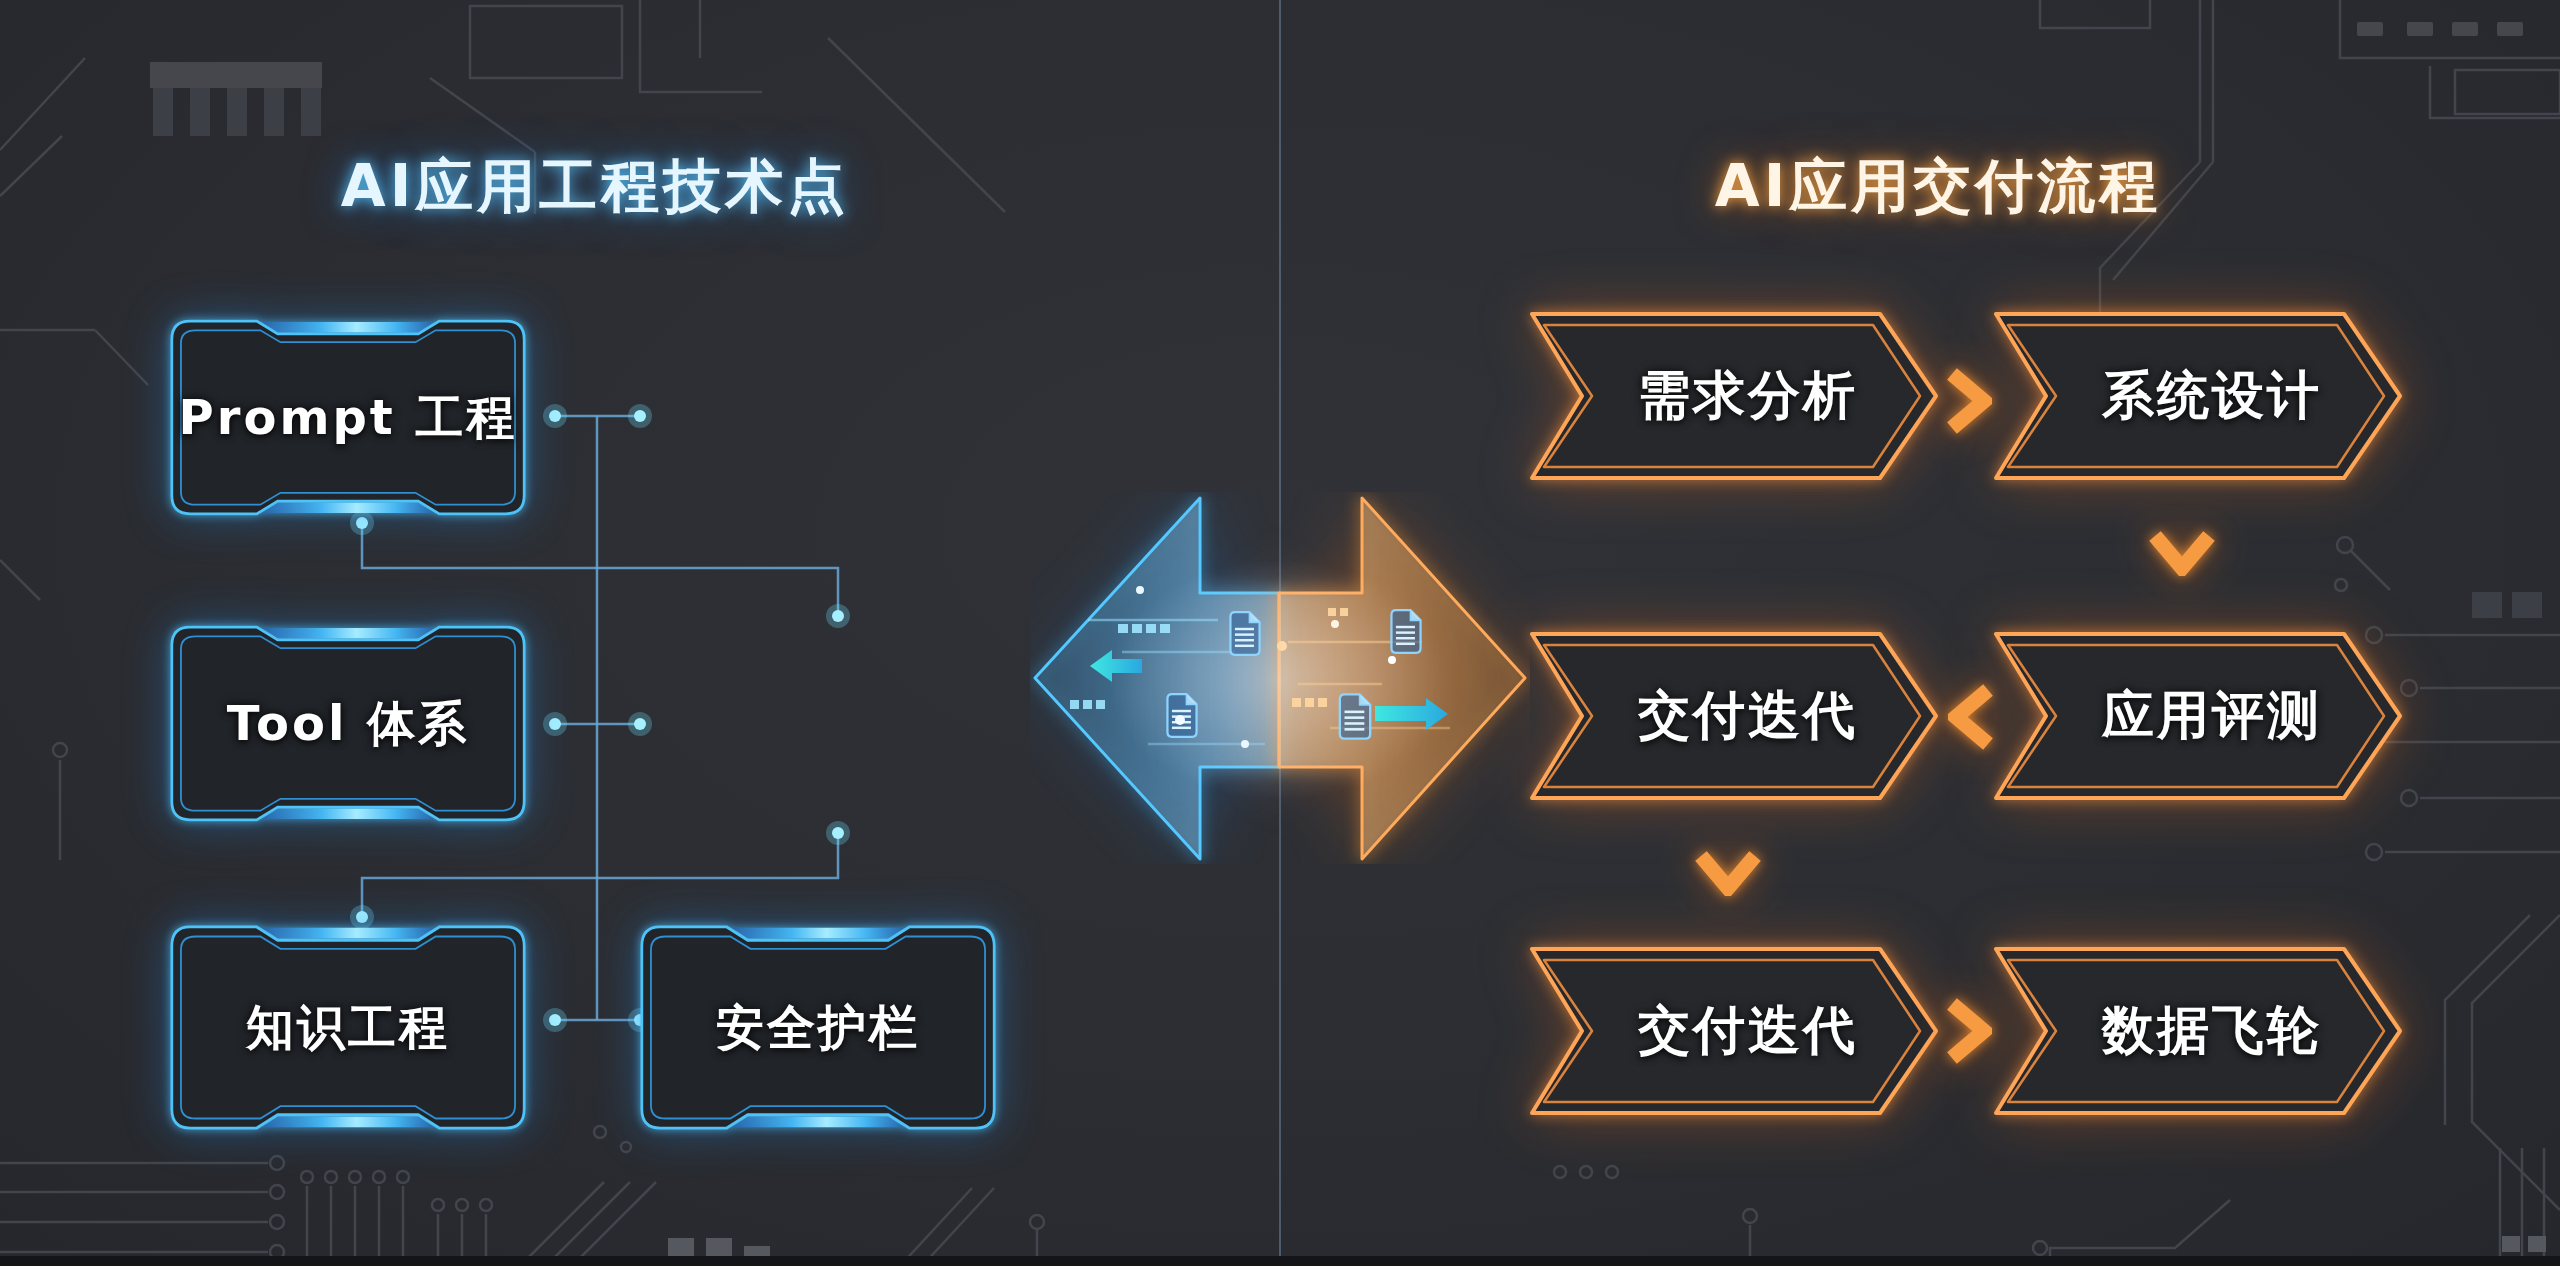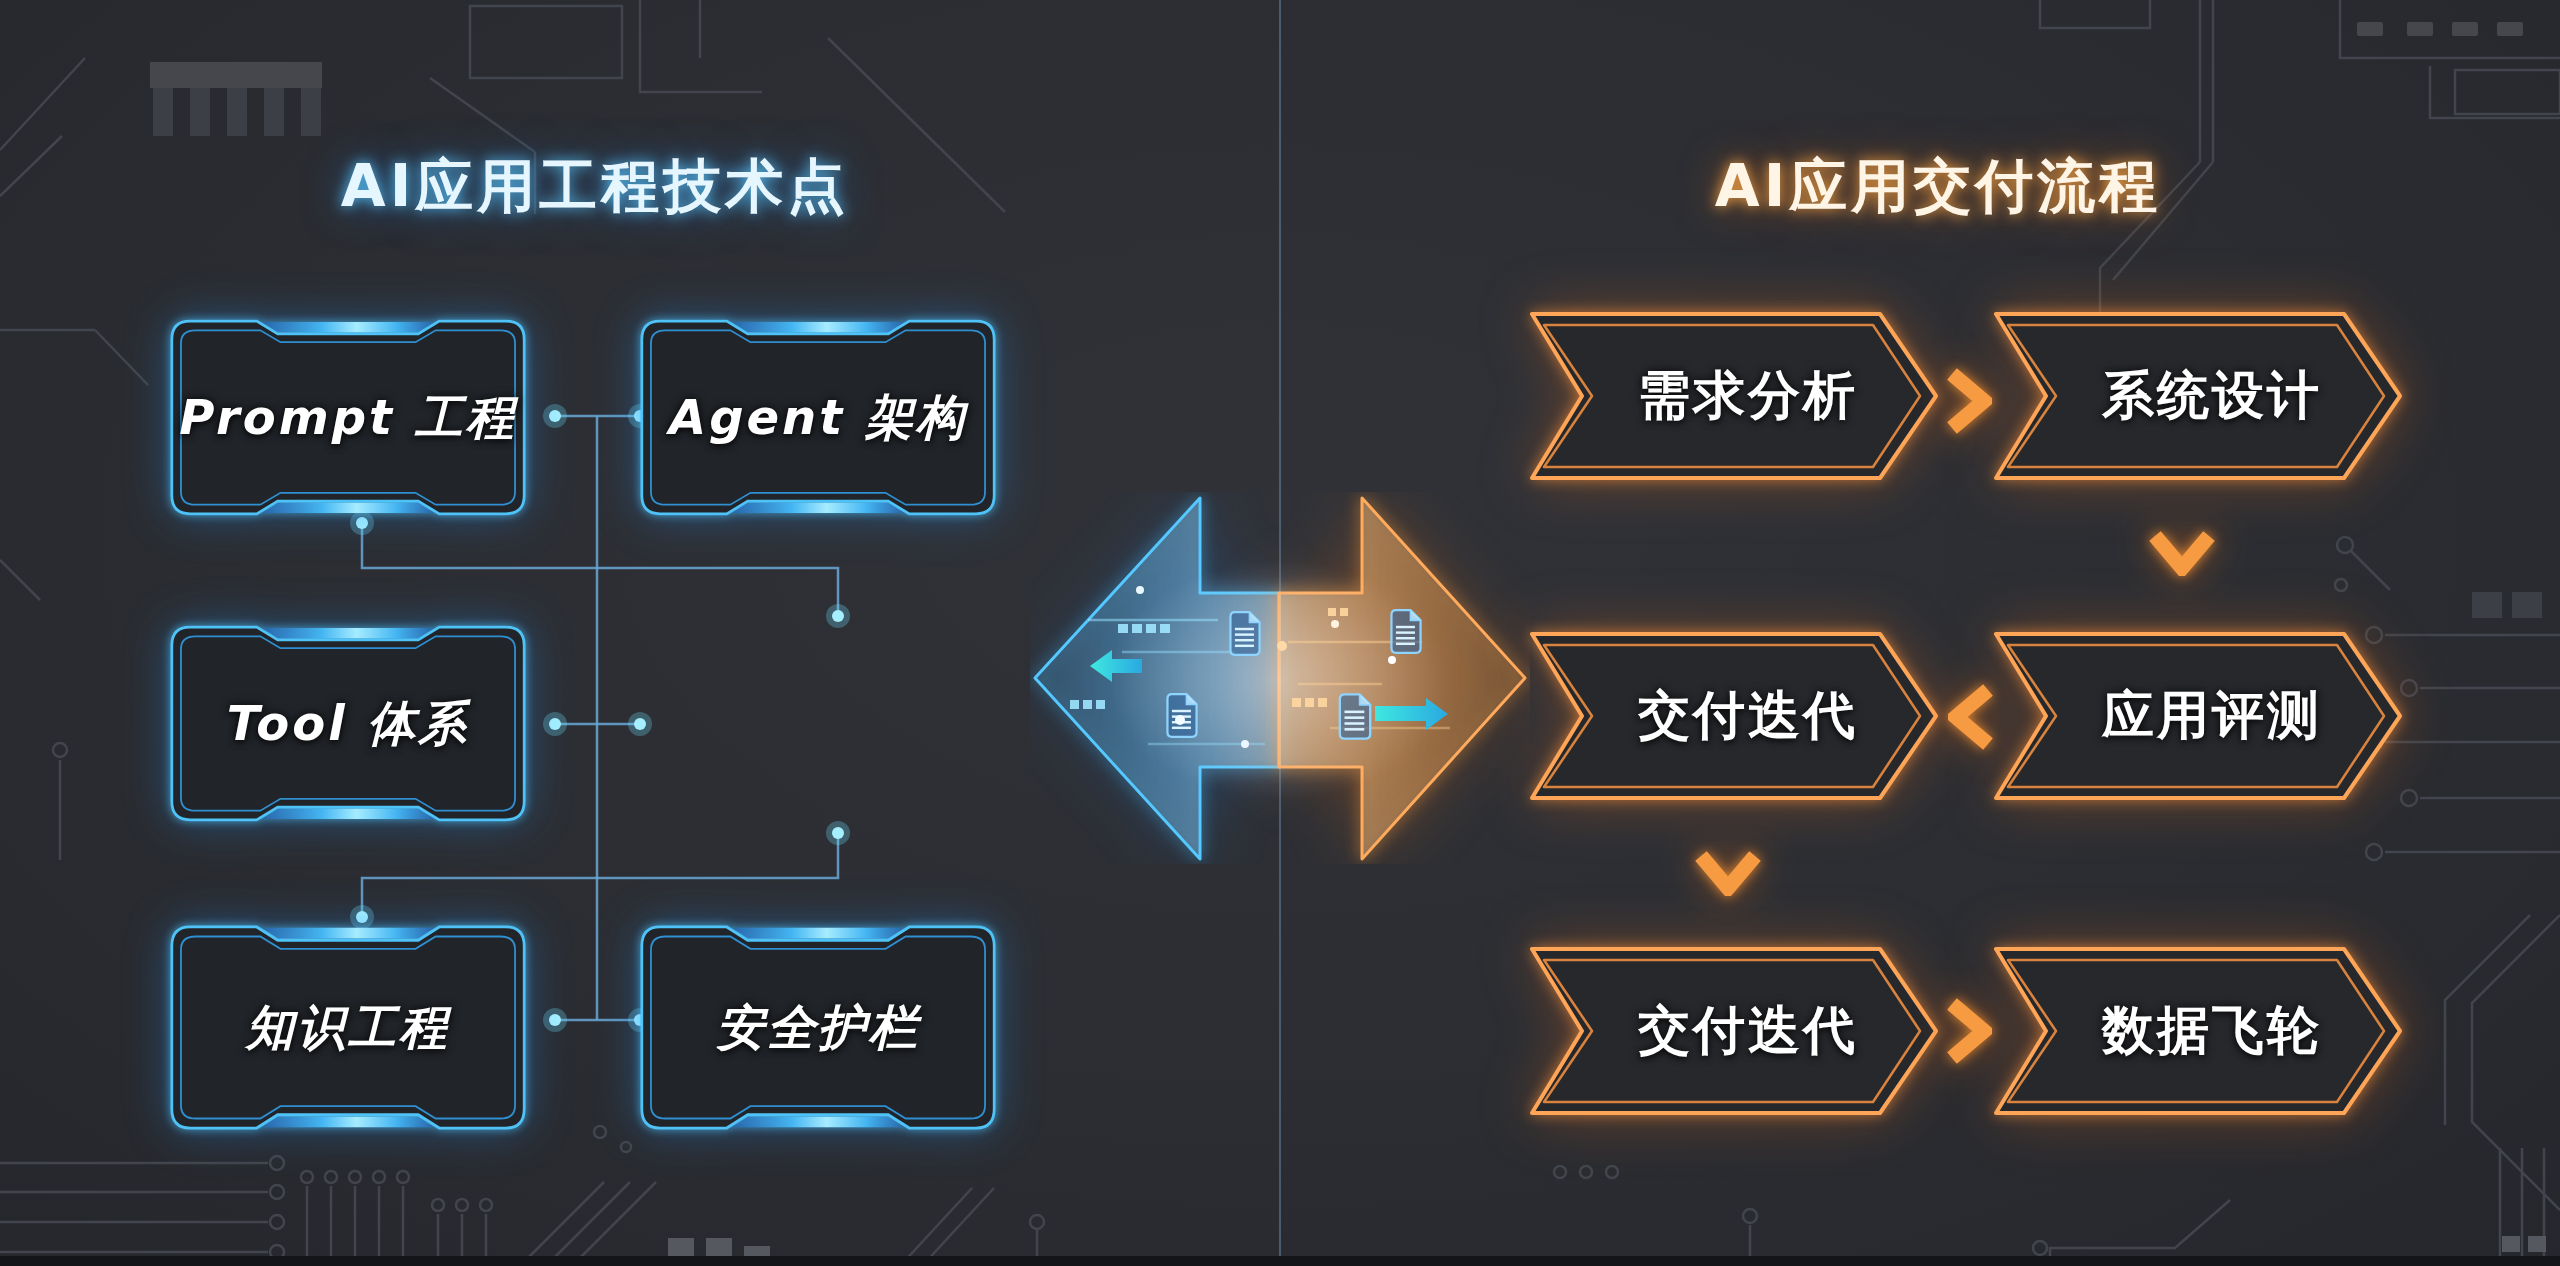--- a/index.html
+++ b/index.html
@@ -9,21 +9,21 @@
   .layer{position:absolute;left:0;top:0;width:100%;height:100%;}
   
   .title{position:absolute;transform:translateX(-50%);margin:0;font-weight:bold;
     font-size:58px;letter-spacing:4px;white-space:nowrap;}
   .title.blue{color:#e6f6ff;text-shadow:0 0 14px rgba(90,200,255,.95),0 0 40px rgba(40,140,255,.55);}
   .title.orange{color:#fff5e6;text-shadow:0 0 14px rgba(255,170,70,.95),0 0 42px rgba(255,120,20,.5);}
   
   .divider{position:absolute;top:0;width:2px;height:1266px;background:rgba(125,158,190,.42);}
   .bottom-strip{position:absolute;left:0;top:1256px;width:2560px;height:10px;background:#141518;}
   
-  .tech-box{position:absolute;width:356px;height:215px;display:flex;align-items:center;justify-content:center;font-style:italic;}
+  .tech-box{position:absolute;width:356px;height:215px;display:flex;align-items:center;justify-content:center;}
   .tech-box .frame{position:absolute;inset:0;width:100%;height:100%;
     filter:drop-shadow(0 0 5px rgba(80,200,255,.7)) drop-shadow(0 0 22px rgba(35,150,255,.35));}
   .tech-box .lbl{position:relative;color:#ffffff;font-weight:bold;font-size:48px;letter-spacing:3px;
     text-shadow:0 0 10px rgba(0,0,0,.7),0 2px 6px rgba(0,0,0,.6);white-space:nowrap;}
   .bf-fill{fill:#212429;}
   .bf-outer{fill:none;stroke:#4fc3f7;stroke-width:3;}
   .bf-inner{fill:none;stroke:#2f8fd0;stroke-width:2;}
   
   .step-box{position:absolute;width:412px;height:172px;display:flex;align-items:center;justify-content:center;
     padding-left:28px;box-sizing:border-box;}
@@ -251,26 +251,20 @@
       </g>
     </g>
   </svg>
 
   <div class="tech-box" style="left:170px;top:310px;">
     <svg class="frame" viewBox="0 0 390 215">
         <use href="#blue-frame"></use>
       </svg>
     <span class="lbl">Prompt 工程</span>
   </div>
-  <div class="tech-box" style="left:640px;top:310px;">
-    <svg class="frame" viewBox="0 0 390 215">
-        <use href="#blue-frame"></use>
-      </svg>
-    <span class="lbl">Agent 架构</span>
-  </div>
   <div class="tech-box" style="left:170px;top:616px;">
     <svg class="frame" viewBox="0 0 390 215">
         <use href="#blue-frame"></use>
       </svg>
     <span class="lbl">Tool 体系</span>
   </div>
   <div class="tech-box" style="left:170px;top:925px;height:205px;">
     <svg class="frame" viewBox="0 0 390 215" preserveAspectRatio="none">
         <use href="#blue-frame"></use>
       </svg>

